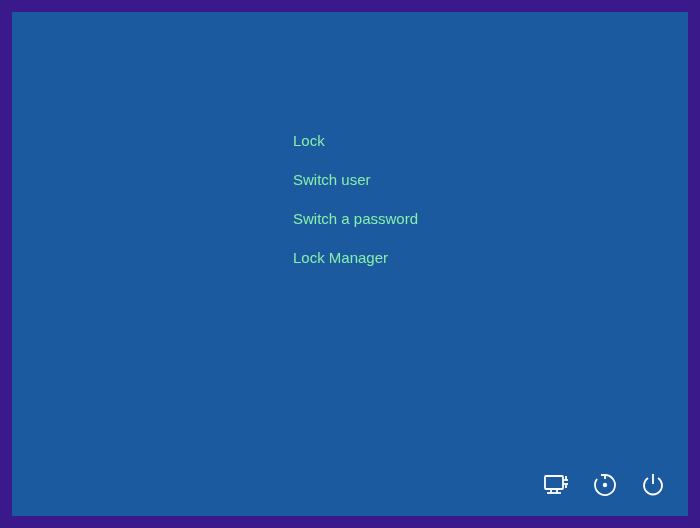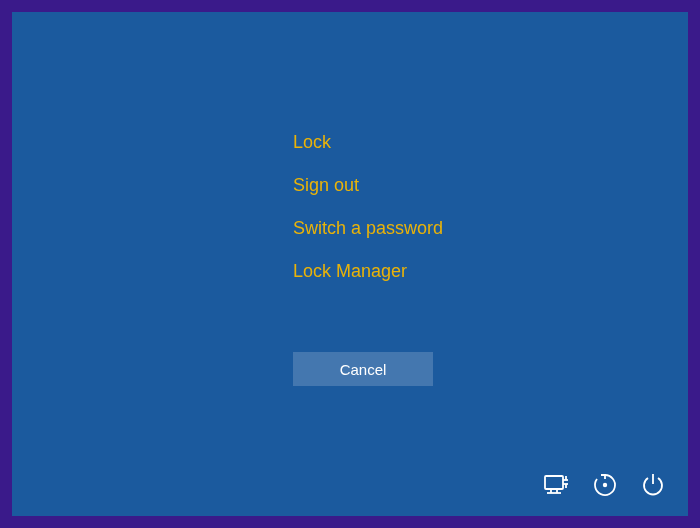--- a/index.html
+++ b/index.html
@@ -23,22 +23,22 @@
     }
     .options {
       position: absolute;
       left: 281px;
       top: 120px;
       display: flex;
       flex-direction: column;
       gap: 22px;
     }
     .option-item {
-      color: #eab308;
-      font-size: 18px;
+      color: #86efac;
+      font-size: 15px;
       font-weight: 300;
       cursor: pointer;
       user-select: none;
     }
     .cancel-btn {
       position: absolute;
       left: 281px;
       top: 340px;
       width: 140px;
       height: 34px;
@@ -72,26 +72,25 @@
       stroke-width: 1.8;
     }
   </style>
 </head>
 <body>
 
 <div class="screen">
 
   <div class="options">
     <div class="option-item">Lock</div>
-    <div class="option-item">Sign out</div>
+    <div class="option-item">Switch user</div>
     <div class="option-item">Switch a password</div>
     <div class="option-item">Lock Manager</div>
   </div>
 
-  <button class="cancel-btn">Cancel</button>
 
   <div class="bottom-icons">
     <div class="icon-btn">
       <svg width="28" height="24" viewBox="0 0 28 24">
         <rect x="3" y="3" width="18" height="13" rx="1"></rect>
         <line x1="9" y1="16" x2="9" y2="20"></line>
         <line x1="15" y1="16" x2="15" y2="20"></line>
         <line x1="5" y1="20" x2="19" y2="20"></line>
         <line x1="21" y1="7" x2="26" y2="7"></line>
         <line x1="21" y1="11" x2="26" y2="11"></line>

